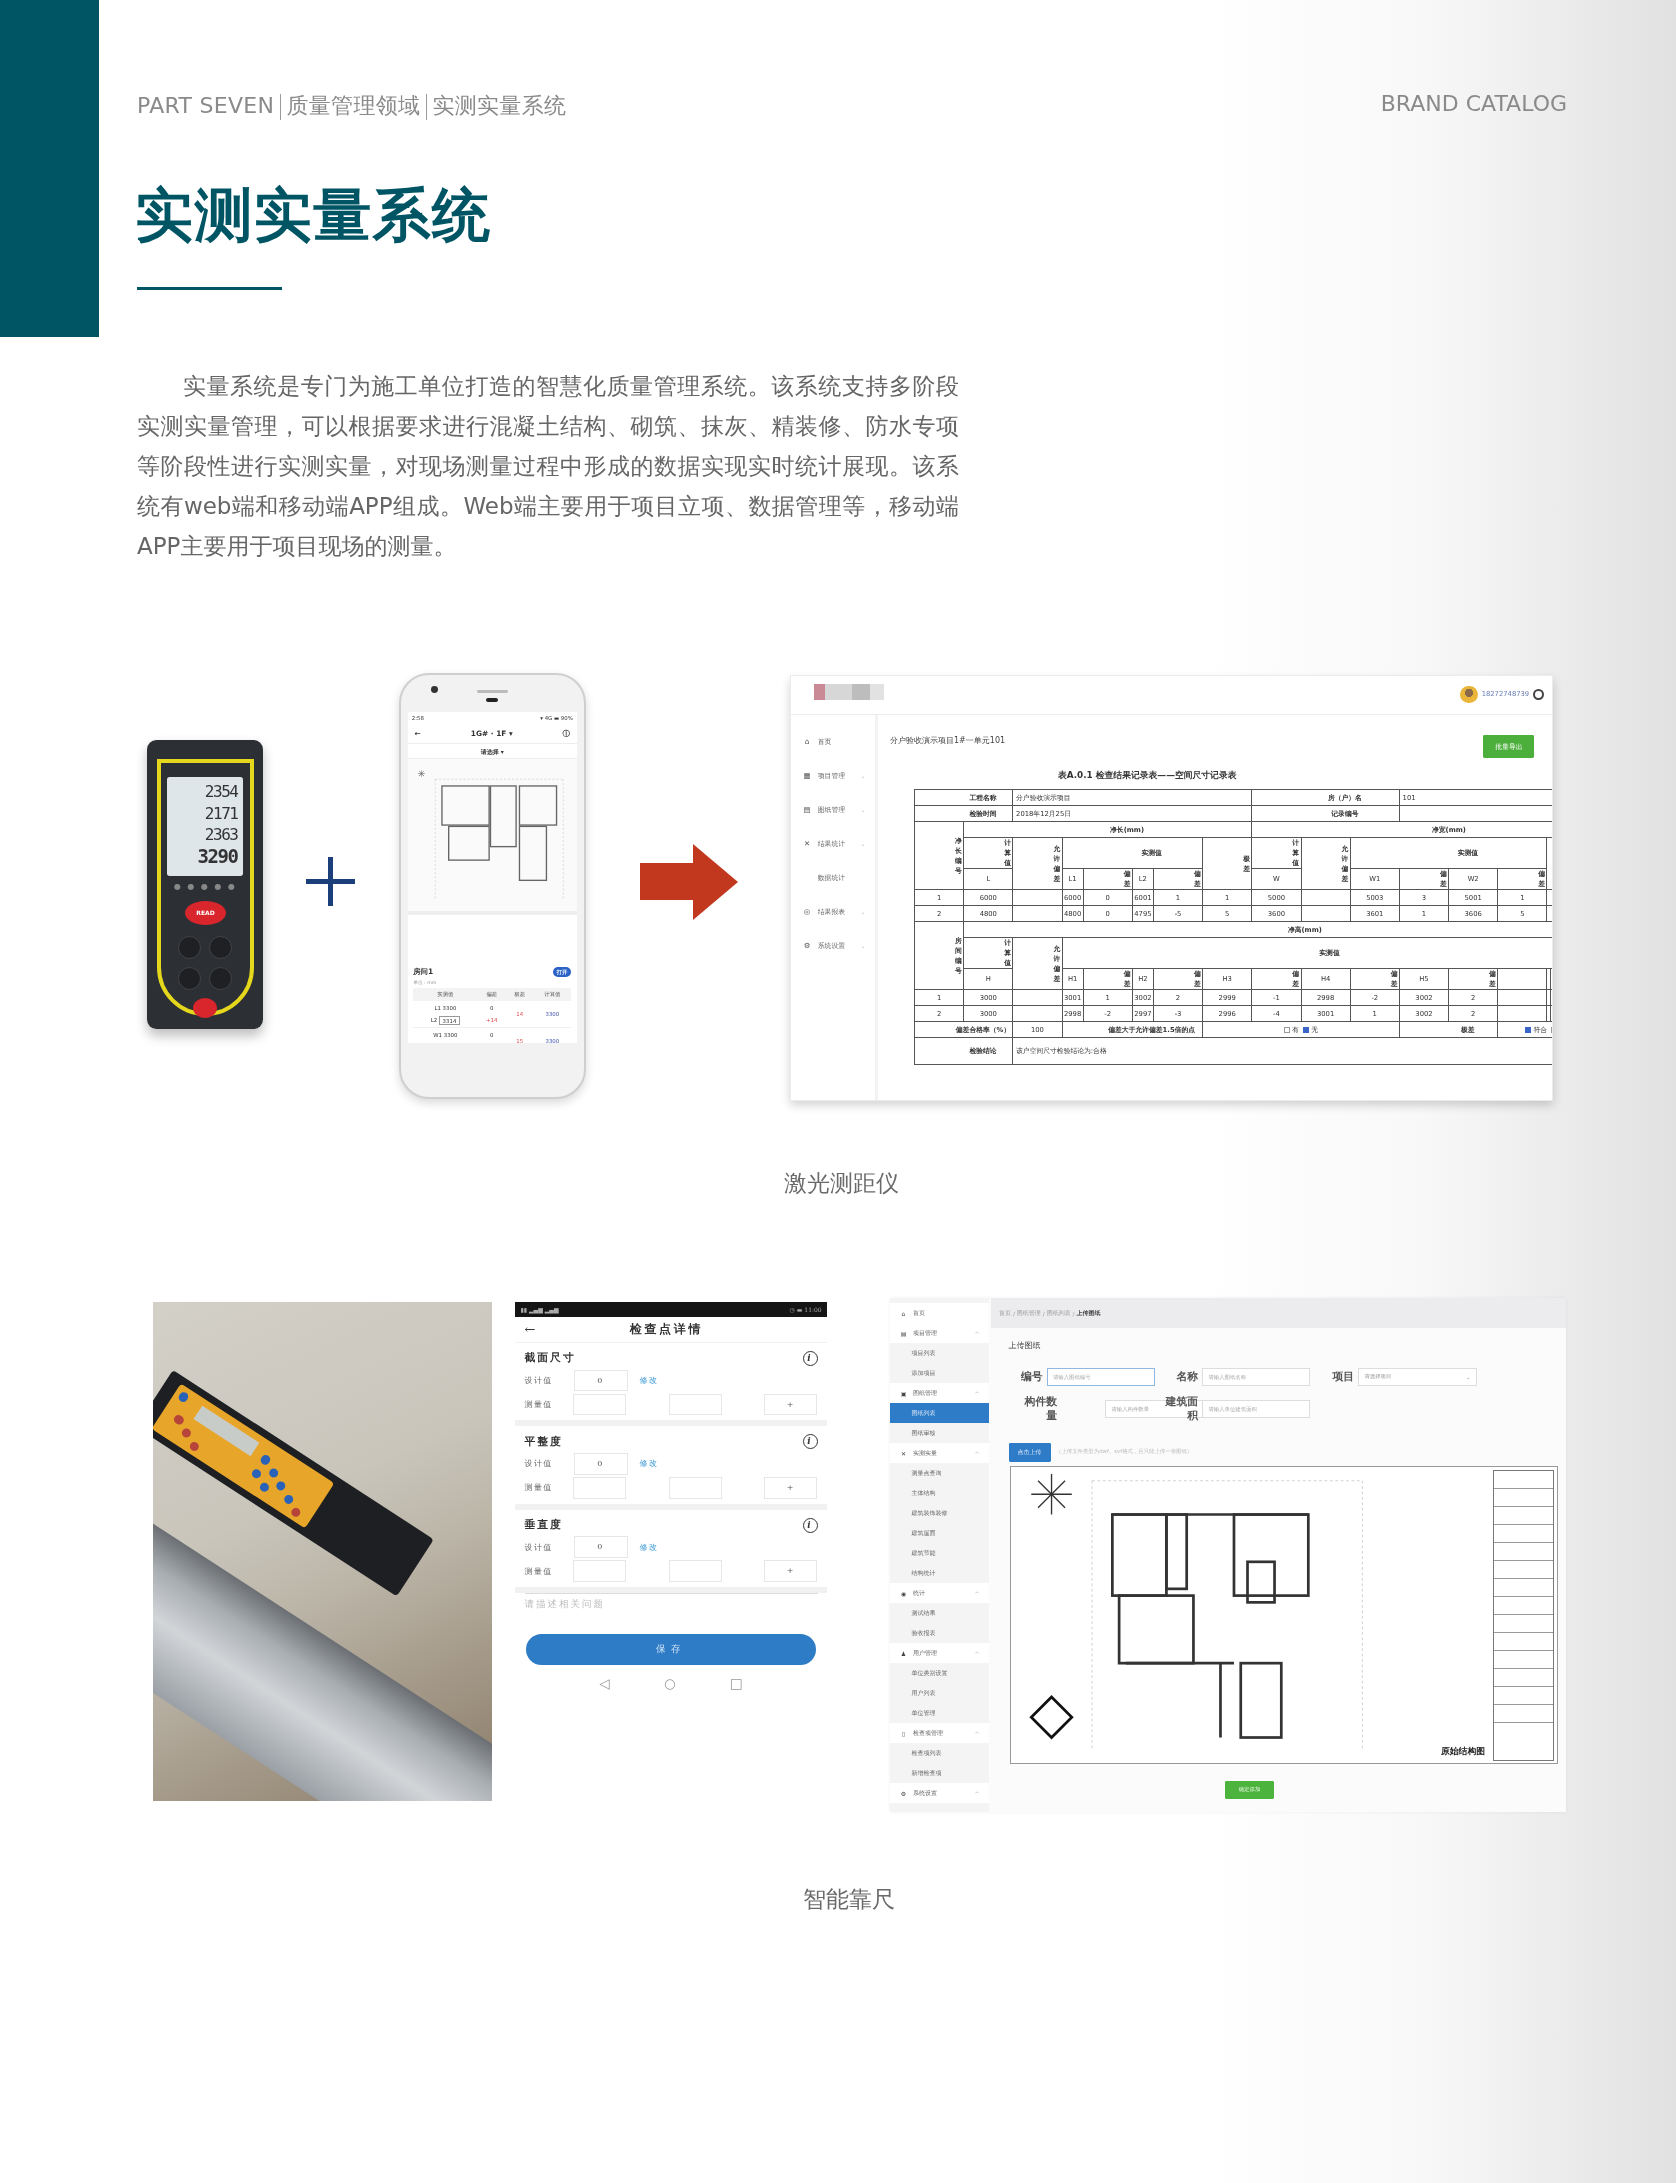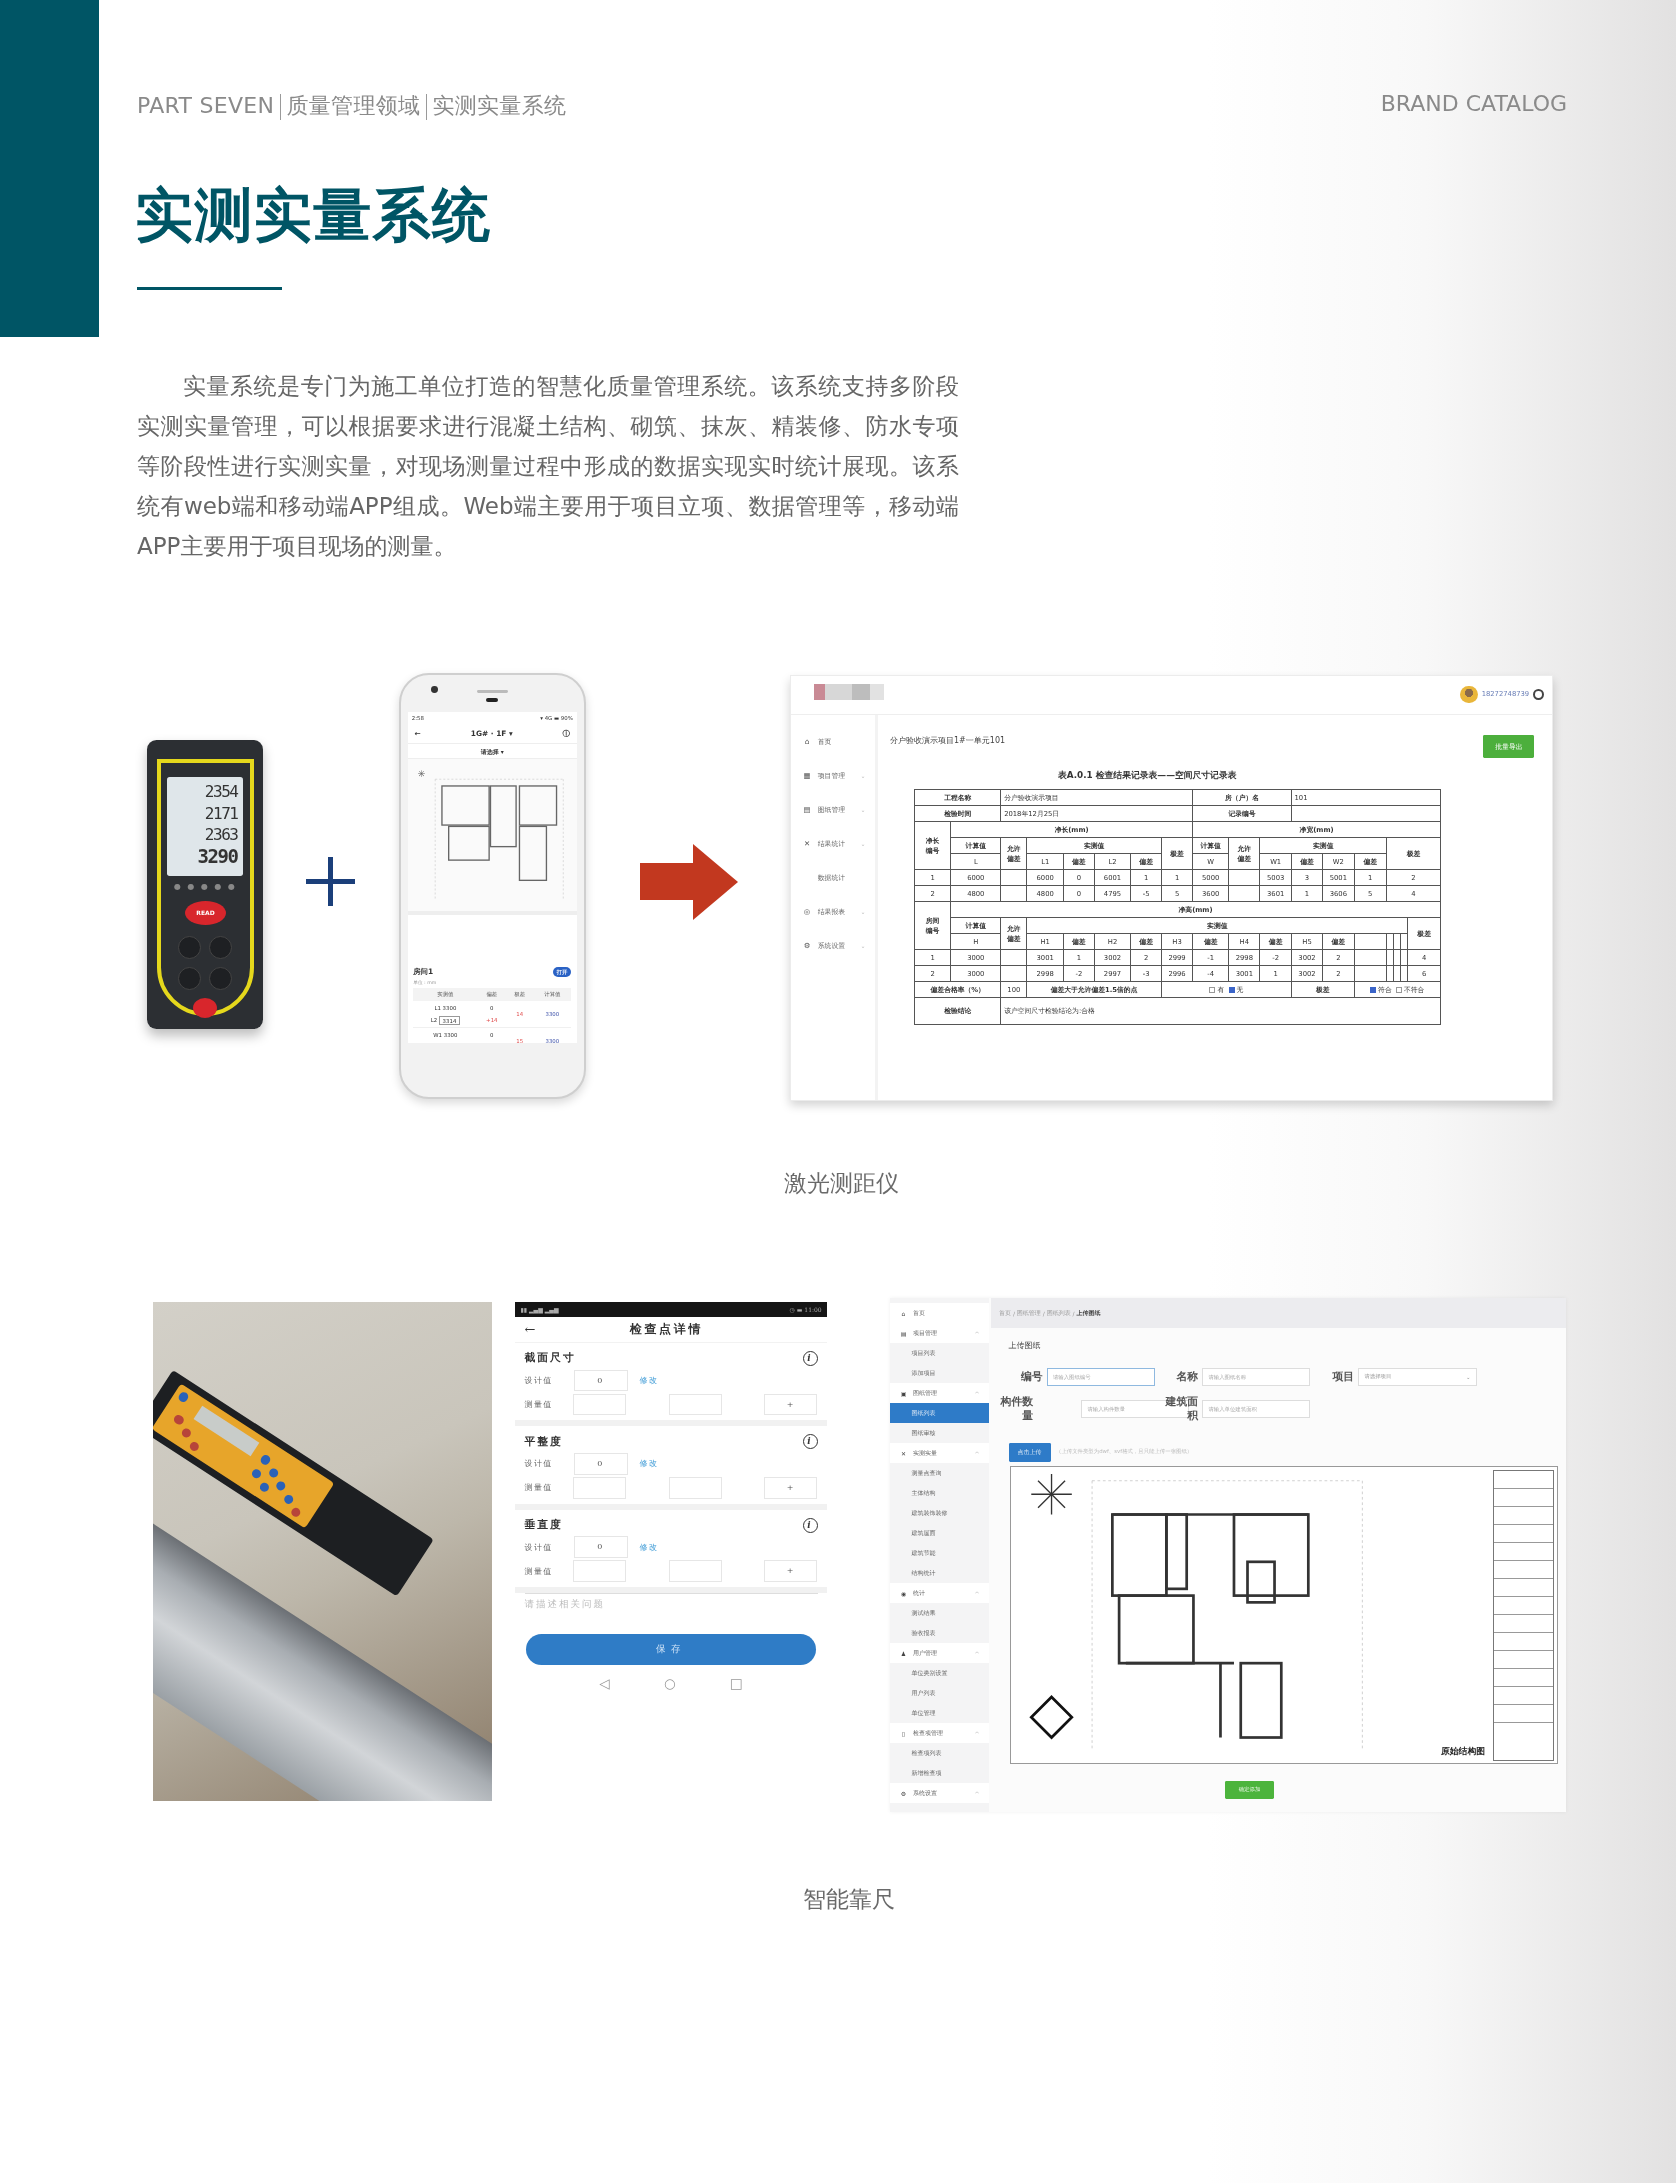--- a/index.html
+++ b/index.html
@@ -66,21 +66,21 @@
   .w1-side .it { display: flex; align-items: center; height: 34px; padding-left: 12px; font-size: 6.8px; color: #666; }
   .w1-side .it .ic { width: 8px; text-align: center; margin-right: 6.8px; font-size: 7.4px; color: #555; }
   .w1-side .it .chev { margin-left: auto; margin-right: 9.5px; color: #bbb; font-size: 6px; }
   .w1-main { position: absolute; left: 91px; top: 39px; right: 0; bottom: 0; }
   .w1-crumb { position: absolute; left: 8px; top: 20px; font-size: 8px; color: #444; }
   .w1-export { position: absolute; right: 17.6px; top: 20px; width: 51px; height: 23px; background: #4caf3c; color: #fff; font-size: 6.8px; display: flex; align-items: center; justify-content: center; border-radius: 1.4px; }
   .w1-ttl { position: absolute; left: 176px; top: 55px; font-size: 8.8px; font-weight: bold; color: #333; }
   .w1-table { position: absolute; left: 32px; top: 74px; width: 527px; border-collapse: collapse; font-size: 6.8px; color: #333; }
   .w1-table td { border: 1px solid #555; text-align: center; height: 16px; padding: 0 1.4px; }
   .w1-table td.l { text-align: left; padding-left: 2.7px; }
-  .w1-table td.b { font-weight: bold; }
+  .w1-table td.b { font-weight: bold; padding-left: 40px; }
   .chk { display: inline-block; width: 6px; height: 6px; border: 0.7px solid #999; vertical-align: middle; margin-right: 2px; }
   .chk.on { background: #3a64c8; border-color: #3a64c8; }
 
   .caption { font-size: 23px; color: #6a6a6a; white-space: nowrap; }
 
   
   .ruler-photo { left: 153px; top: 1302px; width: 339px; height: 499px; background: linear-gradient(155deg, #d3d0c8 0%, #c9c5bb 40%, #bdb7aa 55%, #8a7a66 100%); overflow: hidden; }
   .ruler-bar { position: absolute; left: -81px; top: 169px; width: 554px; height: 142px; background: linear-gradient(to bottom, #6b6f74 0%, #a8adb2 25%, #d2d5d8 55%, #9aa0a5 100%); transform: rotate(33deg); transform-origin: left top; }
   .ruler-panel { position: absolute; left: 20px; top: 68px; width: 311px; height: 68px; background: #1d1f22; border-radius: 4px; transform: rotate(33deg); transform-origin: left top; }
   .ruler-keypad { position: absolute; left: 13.5px; top: 6.8px; width: 183px; height: 54px; background: #e7a52a; border-radius: 4px; }
@@ -624,21 +624,21 @@
         <span class="lab">名称</span>
         <span class="w2-input">请输入图纸名称</span>
       </div>
     <div class="w2-field" style="left:325px;top:70px;">
         <span class="lab">项目</span>
         <span class="w2-select">
           <span>请选择项目</span>
           <span>⌄</span>
         </span>
       </div>
-    <div class="w2-field" style="left:4px;top:97px;gap:44px;">
+    <div class="w2-field" style="left:28px;top:97px;gap:44px;">
         <span class="lab">构件数量</span>
         <span class="w2-input">请输入构件数量</span>
       </div>
     <div class="w2-field" style="left:169px;top:97px;">
         <span class="lab">建筑面积</span>
         <span class="w2-input">请输入单位建筑面积</span>
       </div>
 
     <div class="w2-upload">点击上传</div>
     <div class="w2-hint">（上传文件类型为dwf、svf格式，且只能上传一张图纸）</div>

